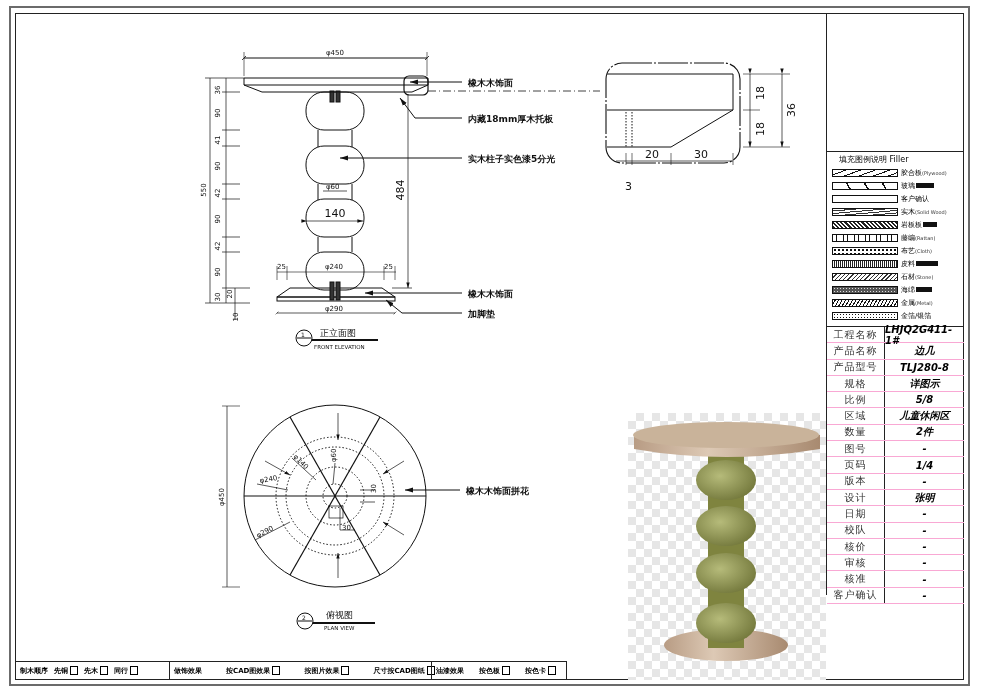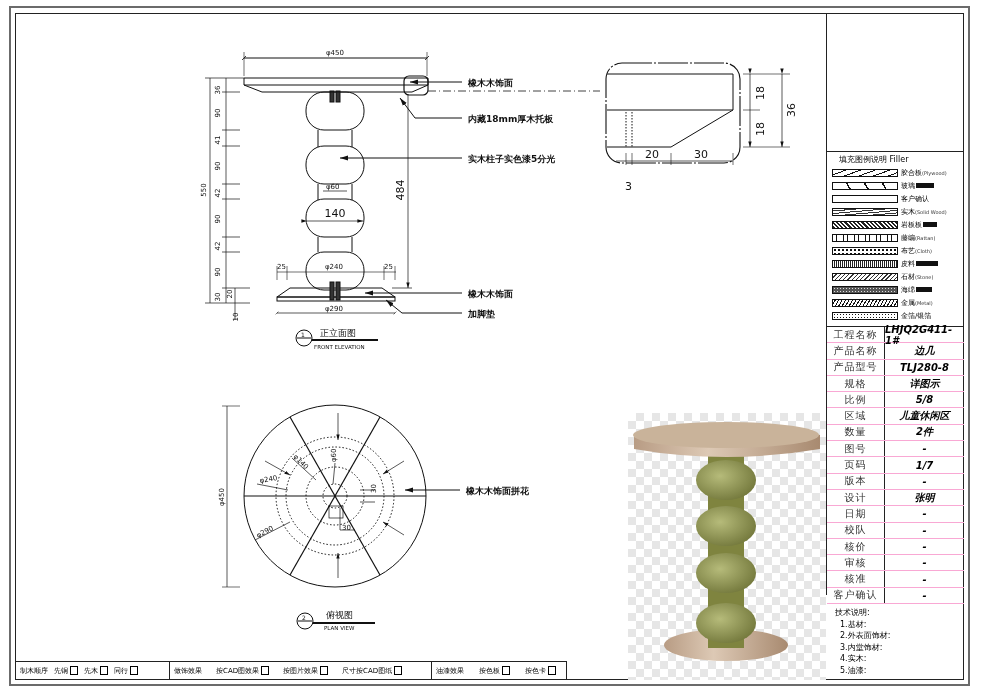--- a/index.html
+++ b/index.html
@@ -15,21 +15,21 @@
   .swatch{width:66px;height:8px;border:1px solid #111;box-sizing:border-box;margin-right:3px;flex:none;}
   .filler-label{font-size:7px;white-space:nowrap;}
   .filler-label small{font-size:5px;color:#333;}
   .blk{display:inline-block;background:#111;height:5px;vertical-align:middle;margin-left:1px;}
   .info-table{border-top:1px solid #222;margin-top:4px;}
   .info-row{display:flex;height:15.3px;border-bottom:1px solid #f9a8d4;font-size:10px;}
   .info-key{width:57px;border-right:1px solid #222;display:flex;align-items:center;justify-content:center;color:#333;letter-spacing:1px;}
   .info-val{flex:1;display:flex;align-items:center;justify-content:center;font-weight:bold;font-style:italic;}
   .tech{padding:3px 0 0 8px;font-size:8px;line-height:11.5px;}
   .tech div.item{padding-left:5px;}
-  .bottom-bar{left:15px;top:661px;height:19px;display:flex;font-size:7px;font-weight:normal;}
+  .bottom-bar{left:15px;top:661px;height:19px;display:flex;font-size:7px;font-weight:bold;}
   .bar-cell{border:1px solid #222;border-right:none;display:flex;align-items:center;padding:0 4px;gap:6px;white-space:nowrap;box-sizing:border-box;height:19px;}
   .bar-cell:last-child{border-right:1px solid #222;}
   .cb{display:inline-block;width:6px;height:7px;border:1px solid #000;margin-left:2px;vertical-align:middle;}
   .photo{left:628px;top:413px;width:198px;height:267px;background-color:#fff;
     background-image:linear-gradient(45deg,#e6e6e6 25%,transparent 25%),linear-gradient(-45deg,#e6e6e6 25%,transparent 25%),linear-gradient(45deg,transparent 75%,#e6e6e6 75%),linear-gradient(-45deg,transparent 75%,#e6e6e6 75%);
     background-size:16px 16px;background-position:0 0,0 8px,8px -8px,-8px 0;}
 </style>
 </head>
 <body>
 
@@ -327,21 +327,21 @@
     <div class="info-row">
         <div class="info-key">数量</div>
         <div class="info-val">2件</div>
       </div>
     <div class="info-row">
         <div class="info-key">图号</div>
         <div class="info-val">-</div>
       </div>
     <div class="info-row">
         <div class="info-key">页码</div>
-        <div class="info-val">1/7</div>
+        <div class="info-val">1/4</div>
       </div>
     <div class="info-row">
         <div class="info-key">版本</div>
         <div class="info-val">-</div>
       </div>
     <div class="info-row">
         <div class="info-key">设计</div>
         <div class="info-val">张明</div>
       </div>
     <div class="info-row">
@@ -361,39 +361,31 @@
         <div class="info-val">-</div>
       </div>
     <div class="info-row">
         <div class="info-key">核准</div>
         <div class="info-val">-</div>
       </div>
     <div class="info-row">
         <div class="info-key">客户确认</div>
         <div class="info-val">-</div>
       </div>
-  </div>
-  <div class="tech">
-    <div>技术说明:</div>
-    <div class="item">1.基材:</div>
-    <div class="item">2.外表面饰材:</div>
-    <div class="item">3.内堂饰材:</div>
-    <div class="item">4.实木:</div>
-    <div class="item">5.油漆:</div>
   </div>
 </div>
 
 <div class="abs bottom-bar">
   <div class="bar-cell" style="width:154px">
     <span>制木顺序</span>
     <span><span>先铜</span><span class="cb"></span></span>
     <span><span>先木</span><span class="cb"></span></span>
     <span><span>同行</span><span class="cb"></span></span>
   </div>
-  <div class="bar-cell" style="width:262px;gap:14px">
+  <div class="bar-cell" style="width:262px;gap:24px">
     <span>做饰效果</span>
     <span><span>按CAD图效果</span><span class="cb"></span></span>
     <span><span>按图片效果</span><span class="cb"></span></span>
     <span><span>尺寸按CAD图纸</span><span class="cb"></span></span>
   </div>
   <div class="bar-cell" style="width:136px;gap:15px">
     <span>油漆效果</span>
     <span><span>按色板</span><span class="cb"></span></span>
     <span><span>按色卡</span><span class="cb"></span></span>
   </div>

